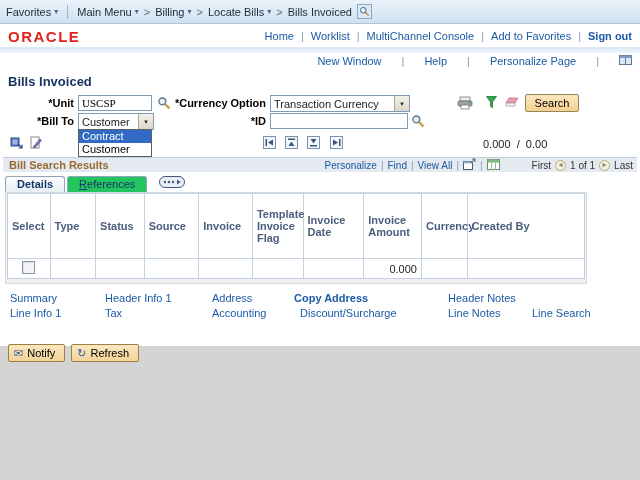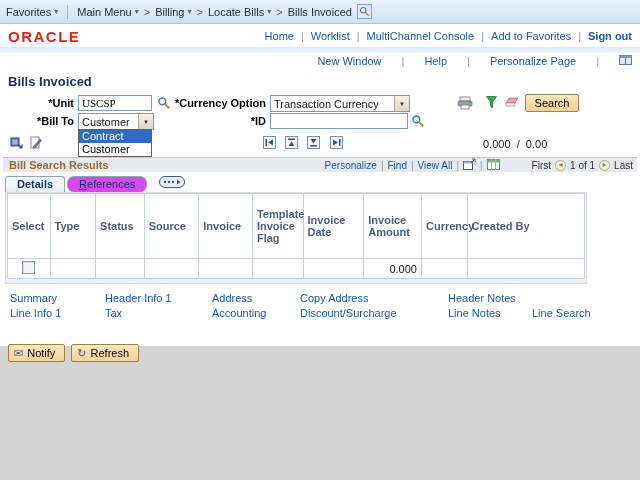--- a/index.html
+++ b/index.html
@@ -99,21 +99,21 @@
     font-size:8px; color:#8a8468; line-height:1; cursor:default;
   }
 
   
   .tabs-row { display:flex; align-items:flex-end; margin:2px 8px 0 -3px; height:18px; }
   .tab {
     border:1px solid #8ca6c0; border-bottom:none; border-radius:3px 3px 0 0;
     padding:1px 11px 2px 11px; margin-right:2px; cursor:pointer;
   }
   .tab--active { background:linear-gradient(180deg,#fdfdfd 0%,#e8eef5 100%); font-weight:bold; color:#13386b; }
-  .tab--inactive { background:#d946ef; color:#13386b;border-radius:7px; }
+  .tab--inactive { background:#22c55e; color:#13386b; }
   .tab-label { display:inline-block; }
   .tab--inactive .tab-label::first-letter { text-decoration:underline; }
   .pill-ic { margin:0 0 2px 10px; cursor:pointer; }
 
   
   .grid-panel { margin-left:-3px; width:582px; background:#eef0f2; border:1px solid #d4dae2; padding:0 1px 4px 1px; }
   table.grid { border-collapse:collapse; width:578px; table-layout:fixed; }
   .grid th {
     border:1px solid #c5d1e0; background:#fff; color:#4b5e7e; font-weight:bold;
     font-size:11px; text-align:left; padding:14px 4px; height:28px; vertical-align:middle;
@@ -416,21 +416,21 @@
             <td></td>
           </tr>
         </tbody>
       </table>
     </div>
 
     <div class="related-links">
       <a href="#" class="rlink" style="left:2px;   top:0;">Summary</a>
       <a href="#" class="rlink" style="left:97px;  top:0;">Header Info 1</a>
       <a href="#" class="rlink" style="left:204px; top:0;">Address</a>
-      <a href="#" class="rlink" style="left:292px; top:0;">Copy Address</a>
+      <a href="#" class="rlink" style="left:286px; top:0;font-weight:bold;">Copy Address</a>
       <a href="#" class="rlink" style="left:440px; top:0;">Header Notes</a>
       <a href="#" class="rlink" style="left:2px;   top:15px;">Line Info 1</a>
       <a href="#" class="rlink" style="left:97px;  top:15px;">Tax</a>
       <a href="#" class="rlink" style="left:204px; top:15px;">Accounting</a>
       <a href="#" class="rlink" style="left:292px; top:15px;">Discount/Surcharge</a>
       <a href="#" class="rlink" style="left:440px; top:15px;">Line Notes</a>
       <a href="#" class="rlink" style="left:524px; top:15px;">Line Search</a>
     </div>
 
     <div class="footer-btns">

